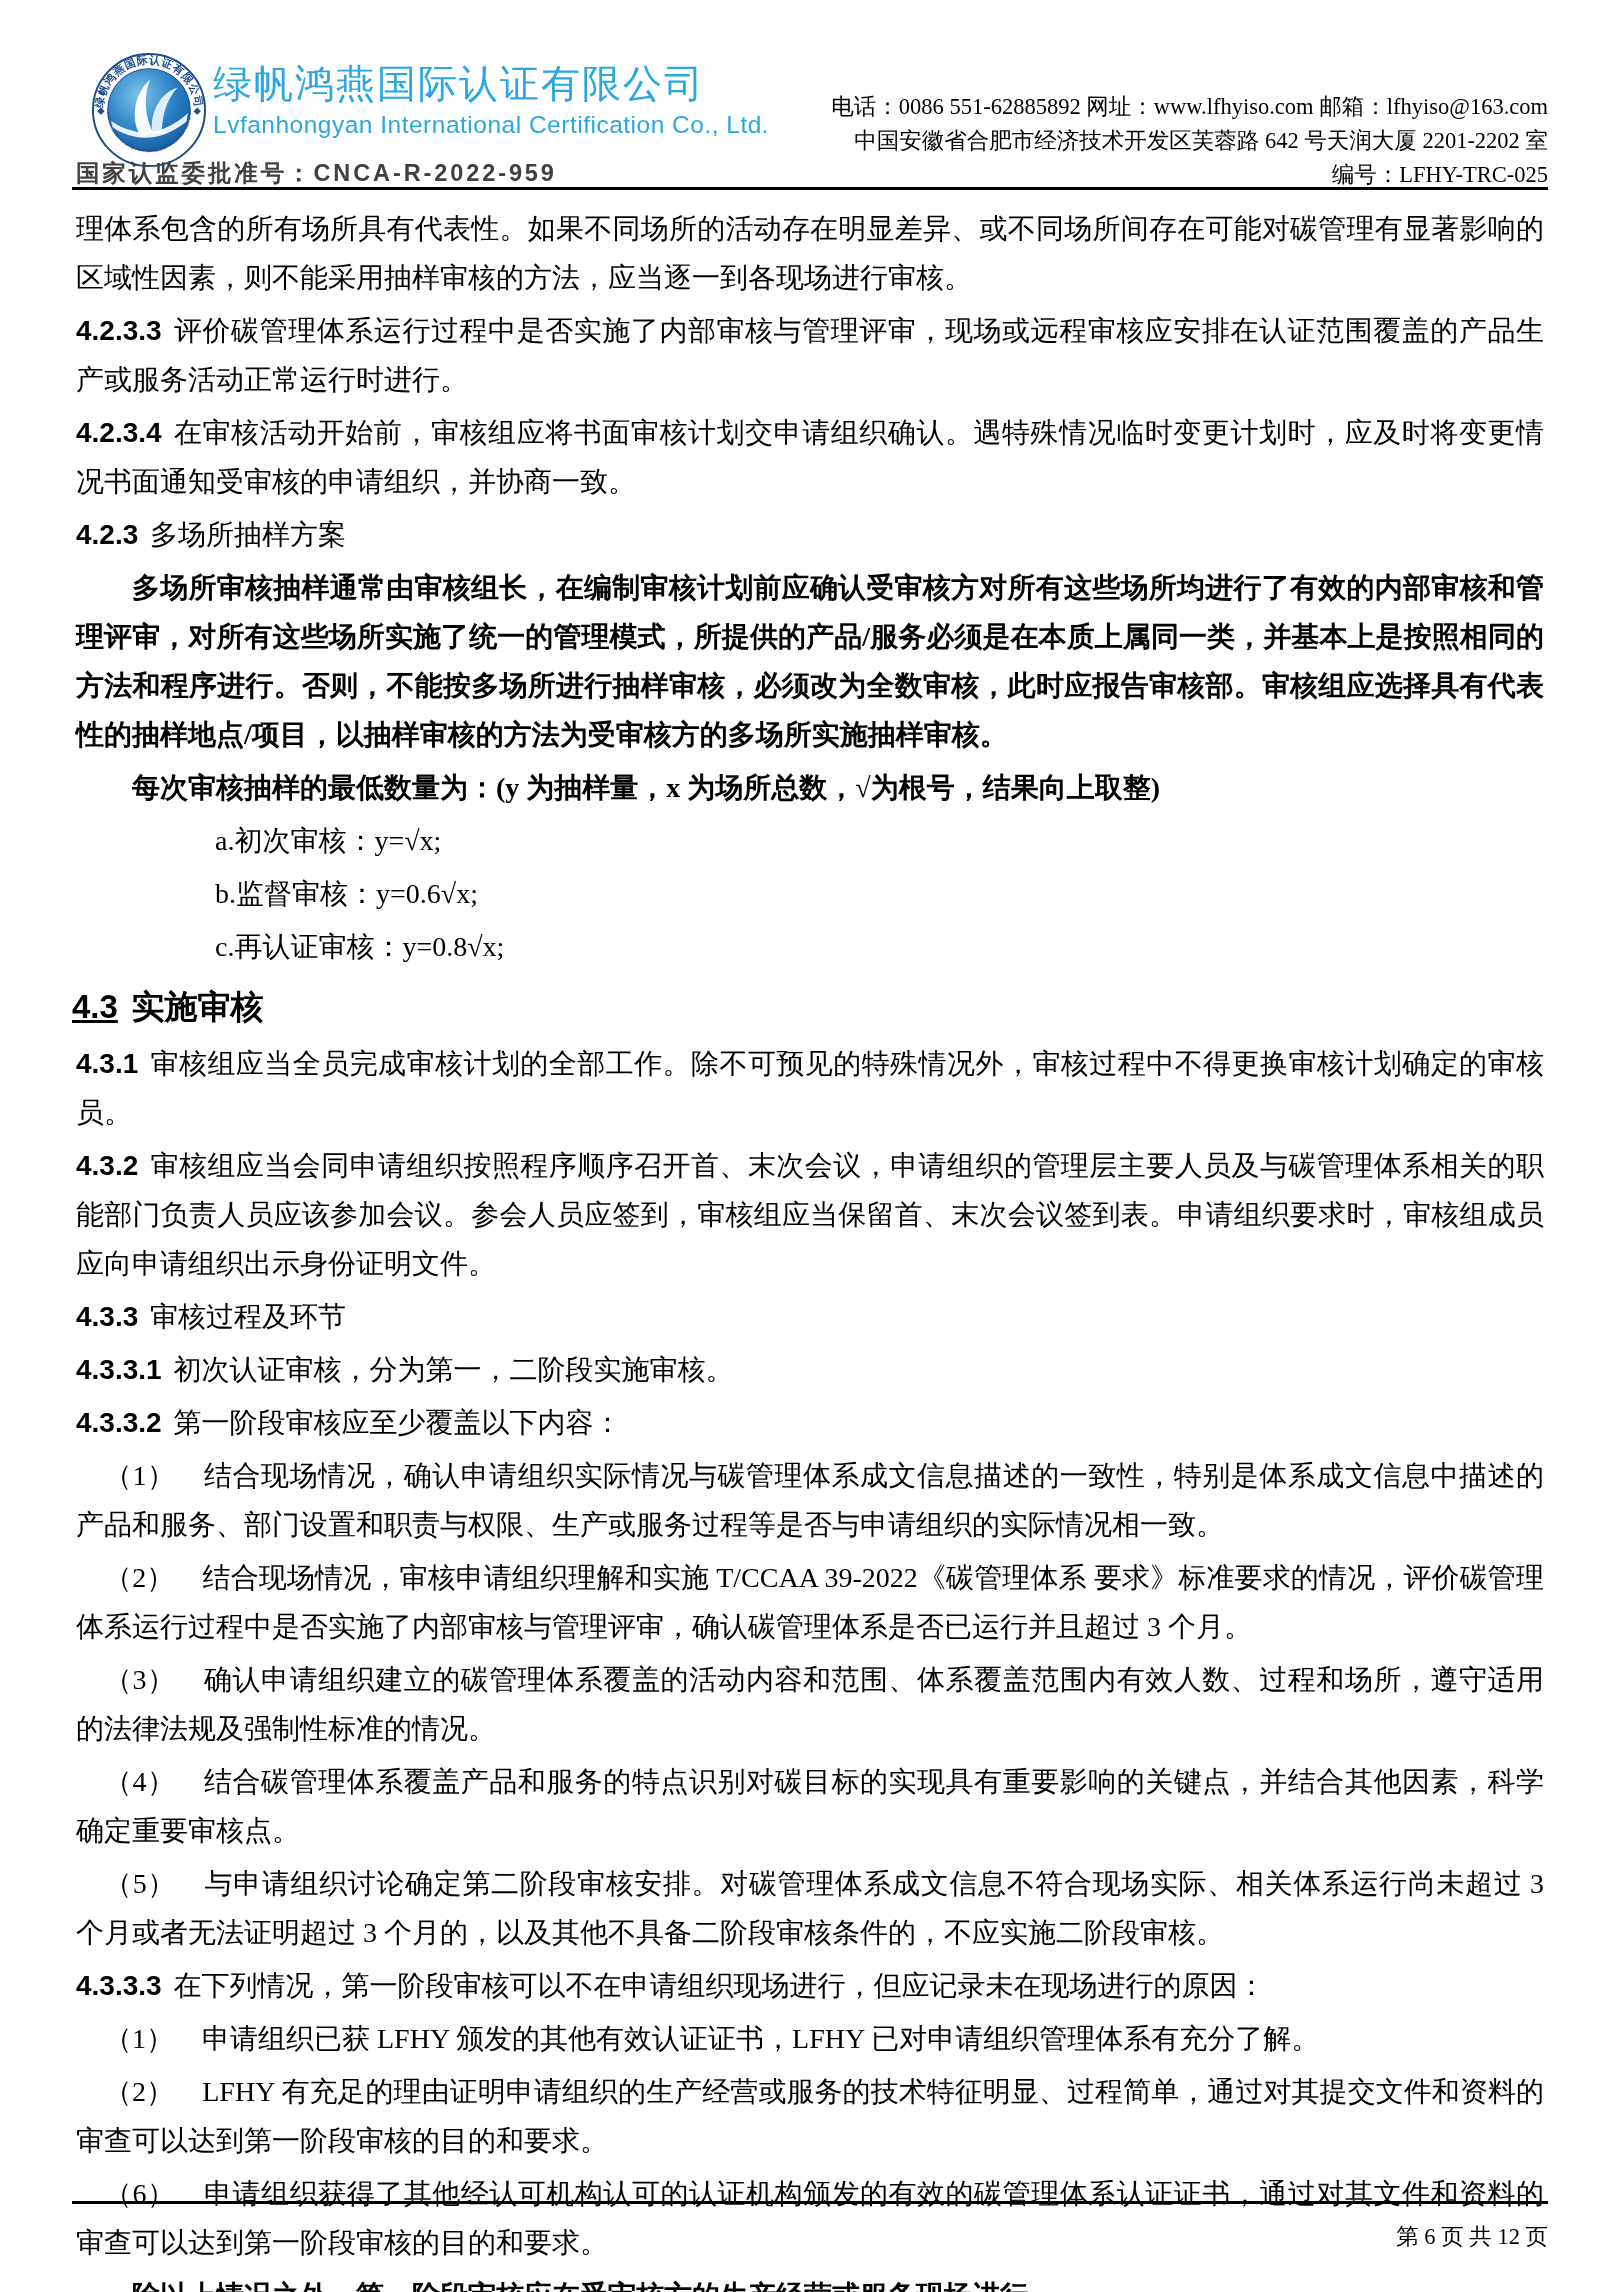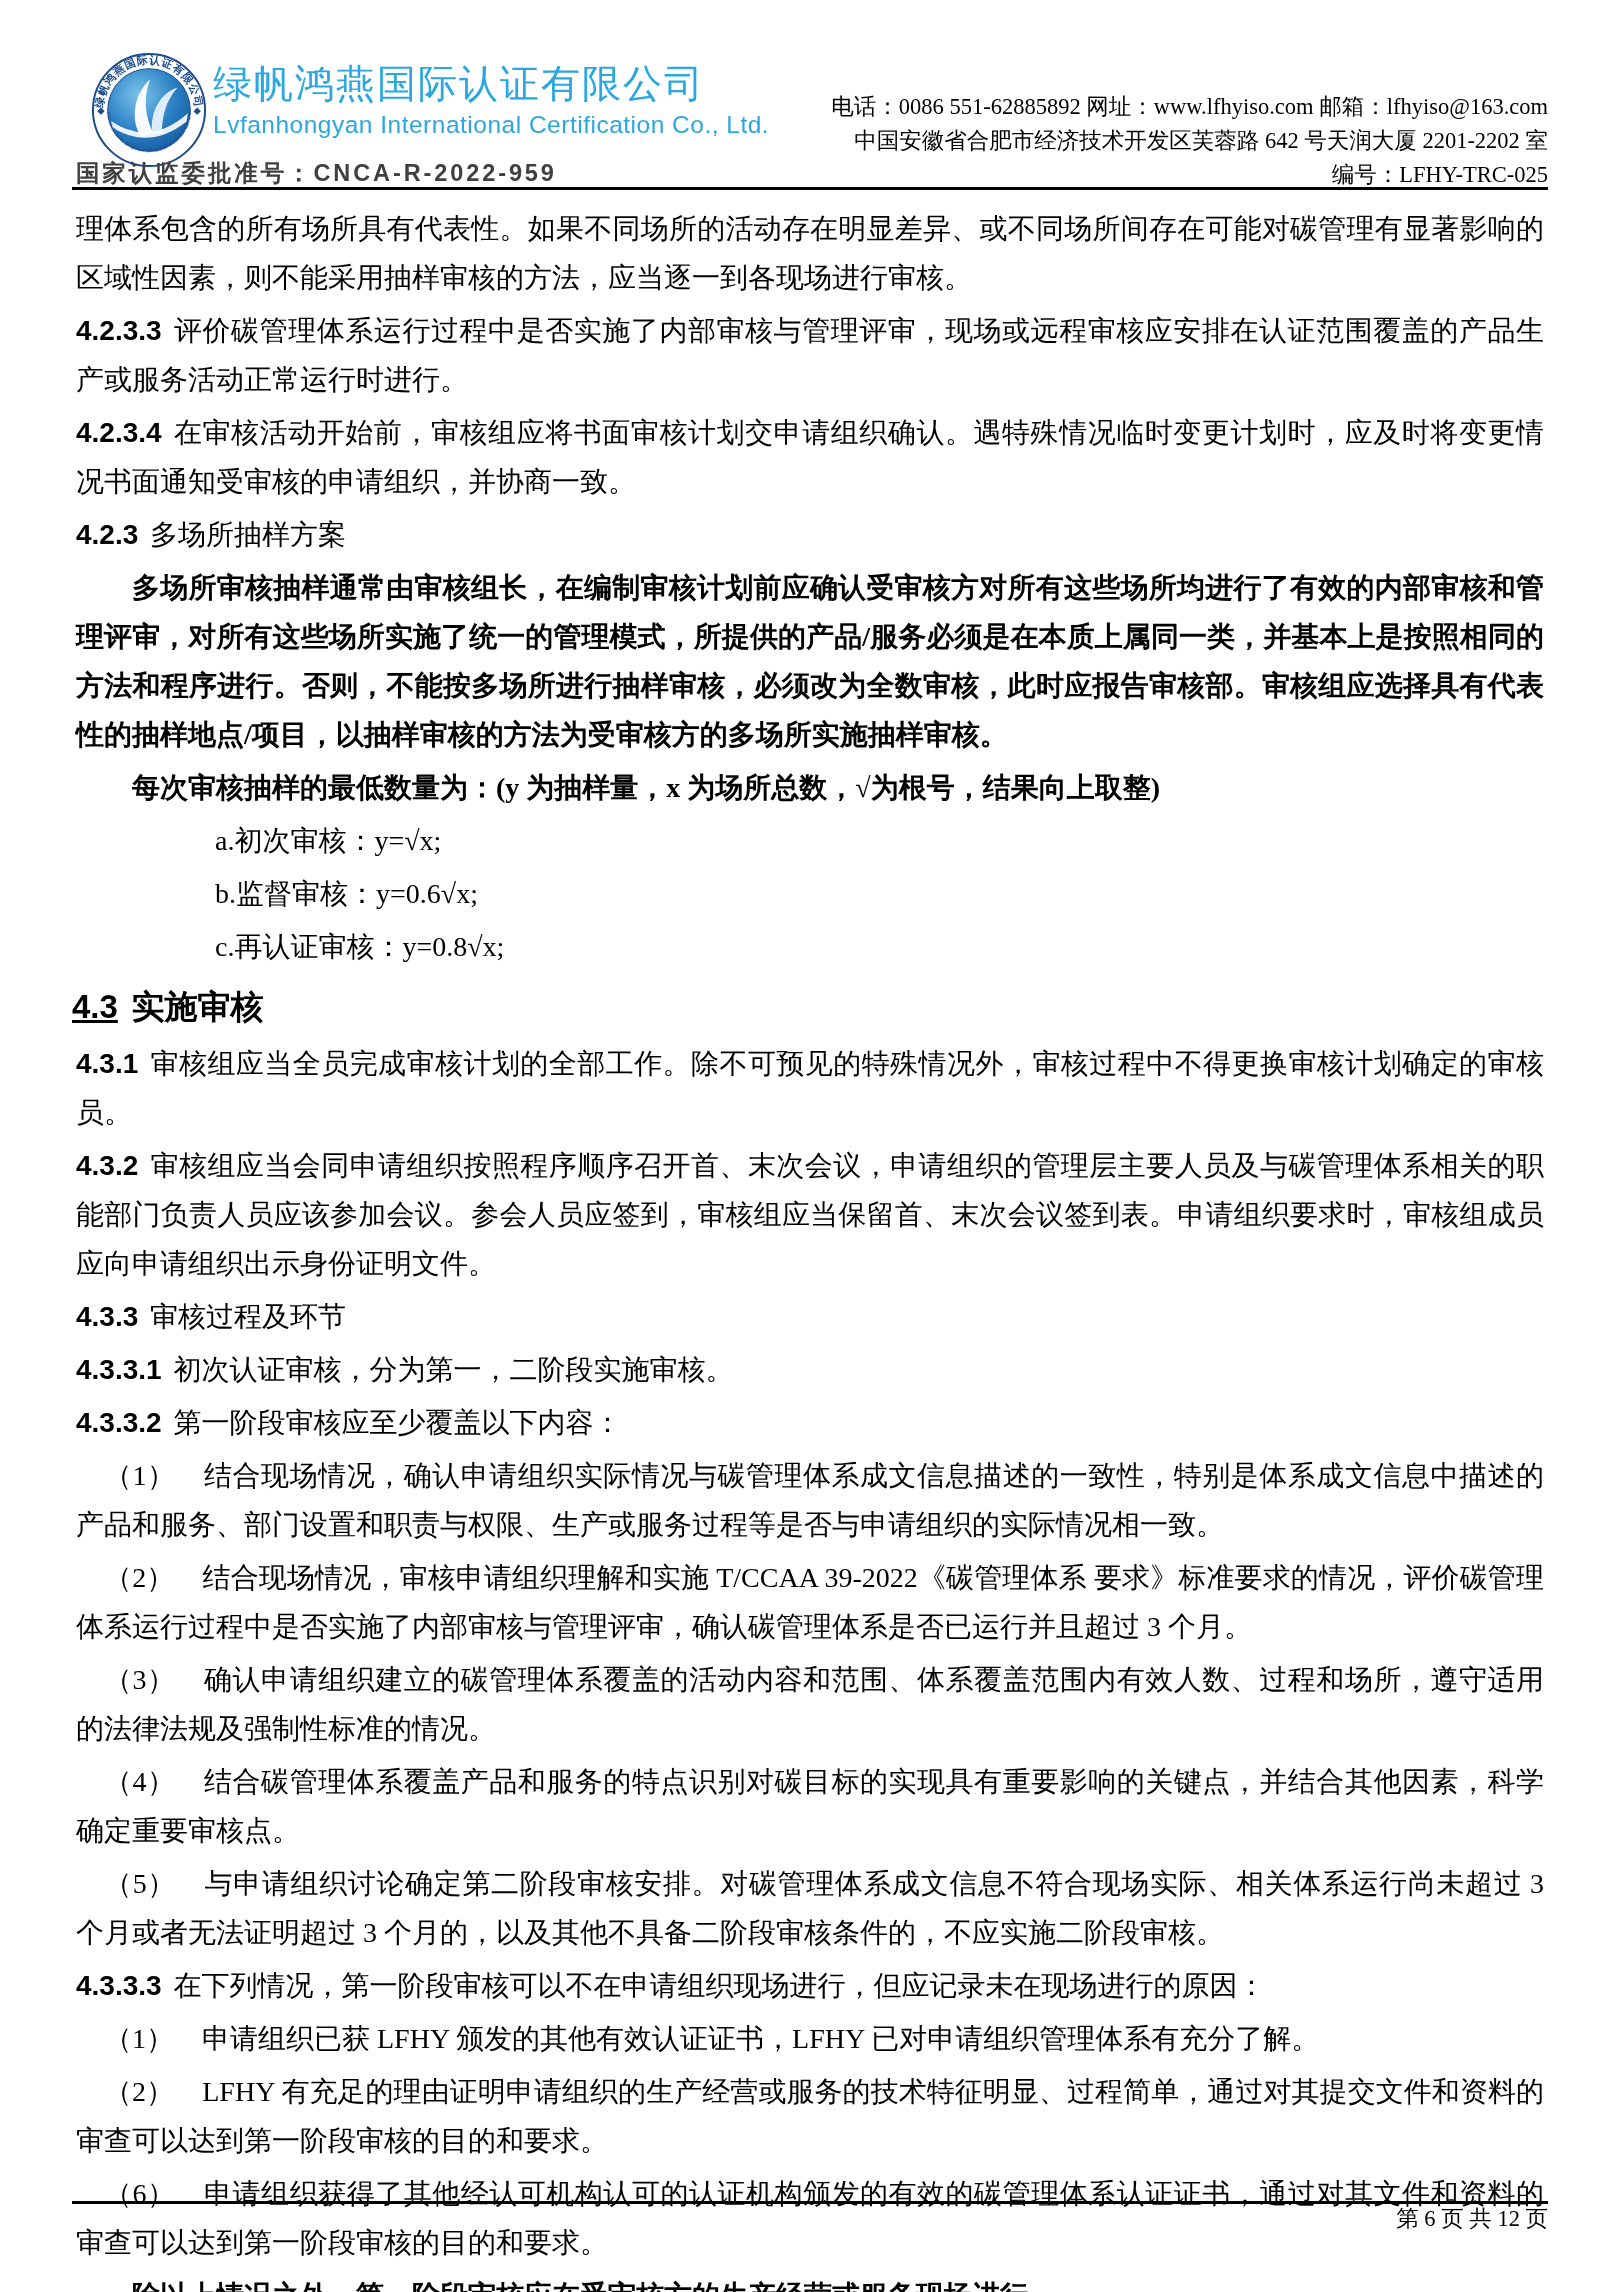--- a/index.html
+++ b/index.html
@@ -73,21 +73,21 @@
     margin: 7.8px 0 0 0;
     font-weight: bold;
   }
   .doc-body h2 .sec { font-size: 33px; margin-right: 13.7px; text-decoration: underline; }
 
   
   .footer {
     position: absolute;
     left: 72px; right: 73px; top: 2201px;
     border-top: 3.9px solid #000000;
-    padding-top: 0;
+    padding-top: 18px;
     text-align: right;
     font-size: 22.5px;
     line-height: 29px;
   }
 </style>
 </head>
 <body>
 
 <div class="page">
 

